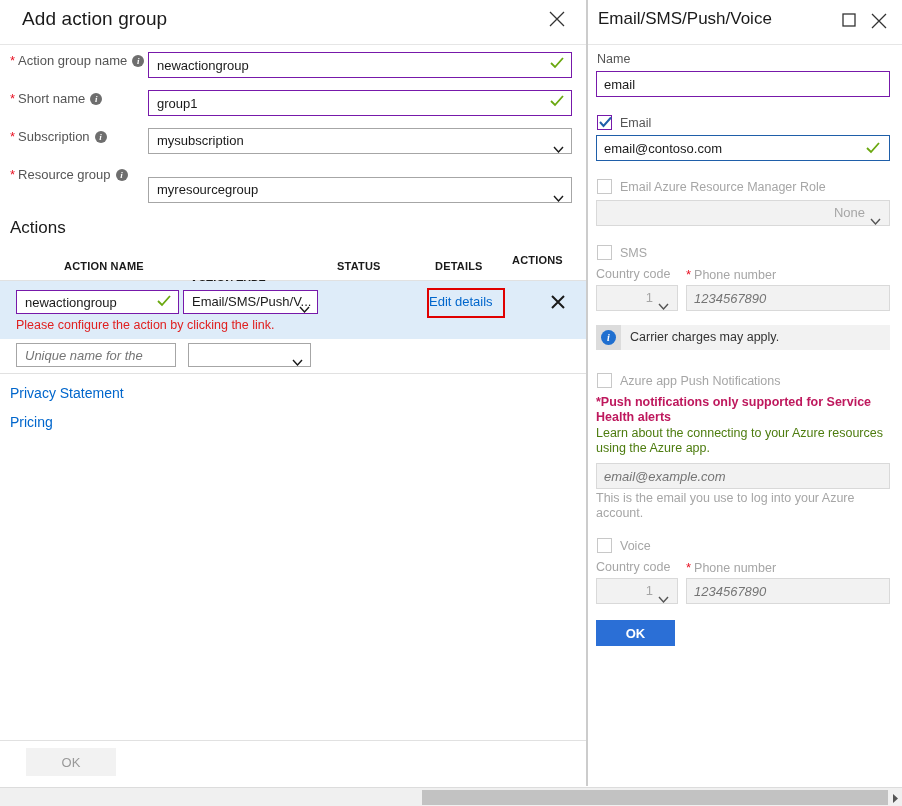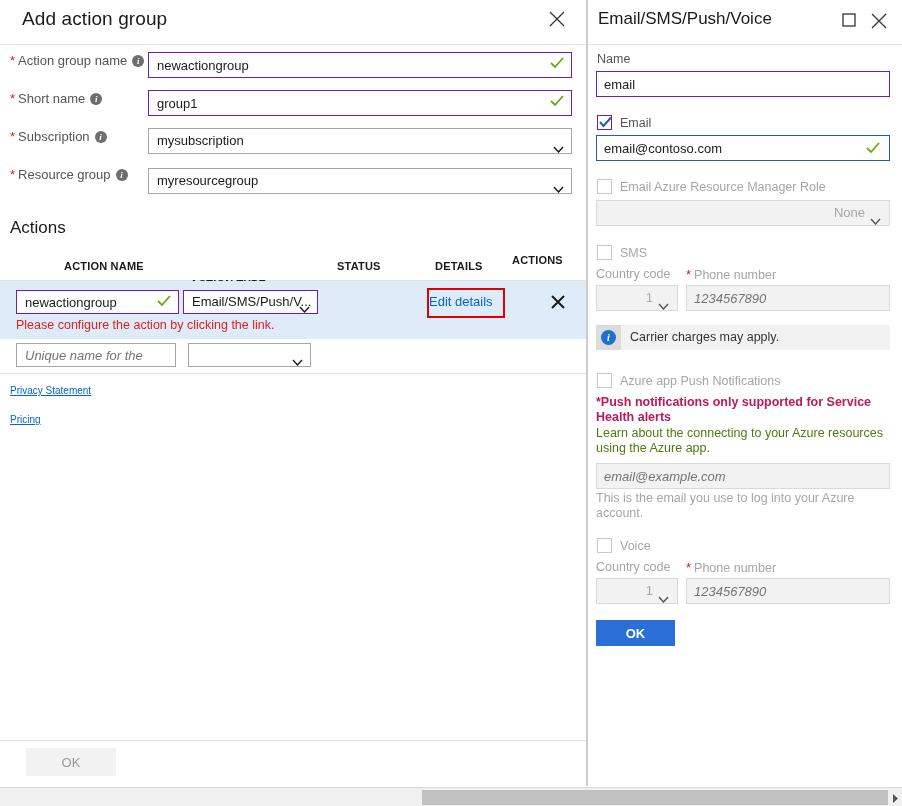--- a/index.html
+++ b/index.html
@@ -108,21 +108,21 @@
   .rowx{
     position:absolute;left:550px;top:294px;width:16px;height:16px;cursor:pointer;
   }
   .trow-empty{
     position:relative;height:34px;border-bottom:1px solid #e1e1e1;
   }
   .name-input2{position:absolute;left:16px;top:4px;width:160px;height:24px;}
   .type-select2{position:absolute;left:188px;top:4px;width:123px;height:24px;}
   .phold{color:#767676;font-style:italic;}
   .lnk{
-    position:absolute;left:10px;font-size:10px;color:#0066cc;cursor:pointer;text-decoration:underline;
+    position:absolute;left:10px;font-size:14px;color:#0066cc;cursor:pointer;
   }
   .footer-sep{
     position:absolute;left:0;top:740px;width:586px;height:1px;background:#e1e1e1;
   }
   .okdisabled{
     position:absolute;left:26px;top:748px;width:90px;height:28px;
     background:#f2f2f2;border:none;color:#999999;font-size:13px;
     font-family:"Liberation Sans", sans-serif;cursor:default;
   }
 
@@ -263,21 +263,21 @@
                 </svg>
             </span>
           </div>
         </div>
       </div>
 
       <div class="frow" style="top:114px;position:absolute;width:465px;">
         <div class="flabel">
           <span class="req">*</span><span>Resource group</span><span class="infoicon">i</span>
         </div>
-        <div class="fctl" style="top:10px;">
+        <div class="fctl" style="top:19px;">
           <div class="selbox">
             <span>myresourcegroup</span>
             <span class="chev">
               <svg width="11" height="7" viewBox="0 0 11 7">
                   <path d="M1 1 L5.5 6 L10 1" stroke="#1a1a1a" stroke-width="1.4" fill="none"></path>
                 </svg>
             </span>
           </div>
         </div>
       </div>

